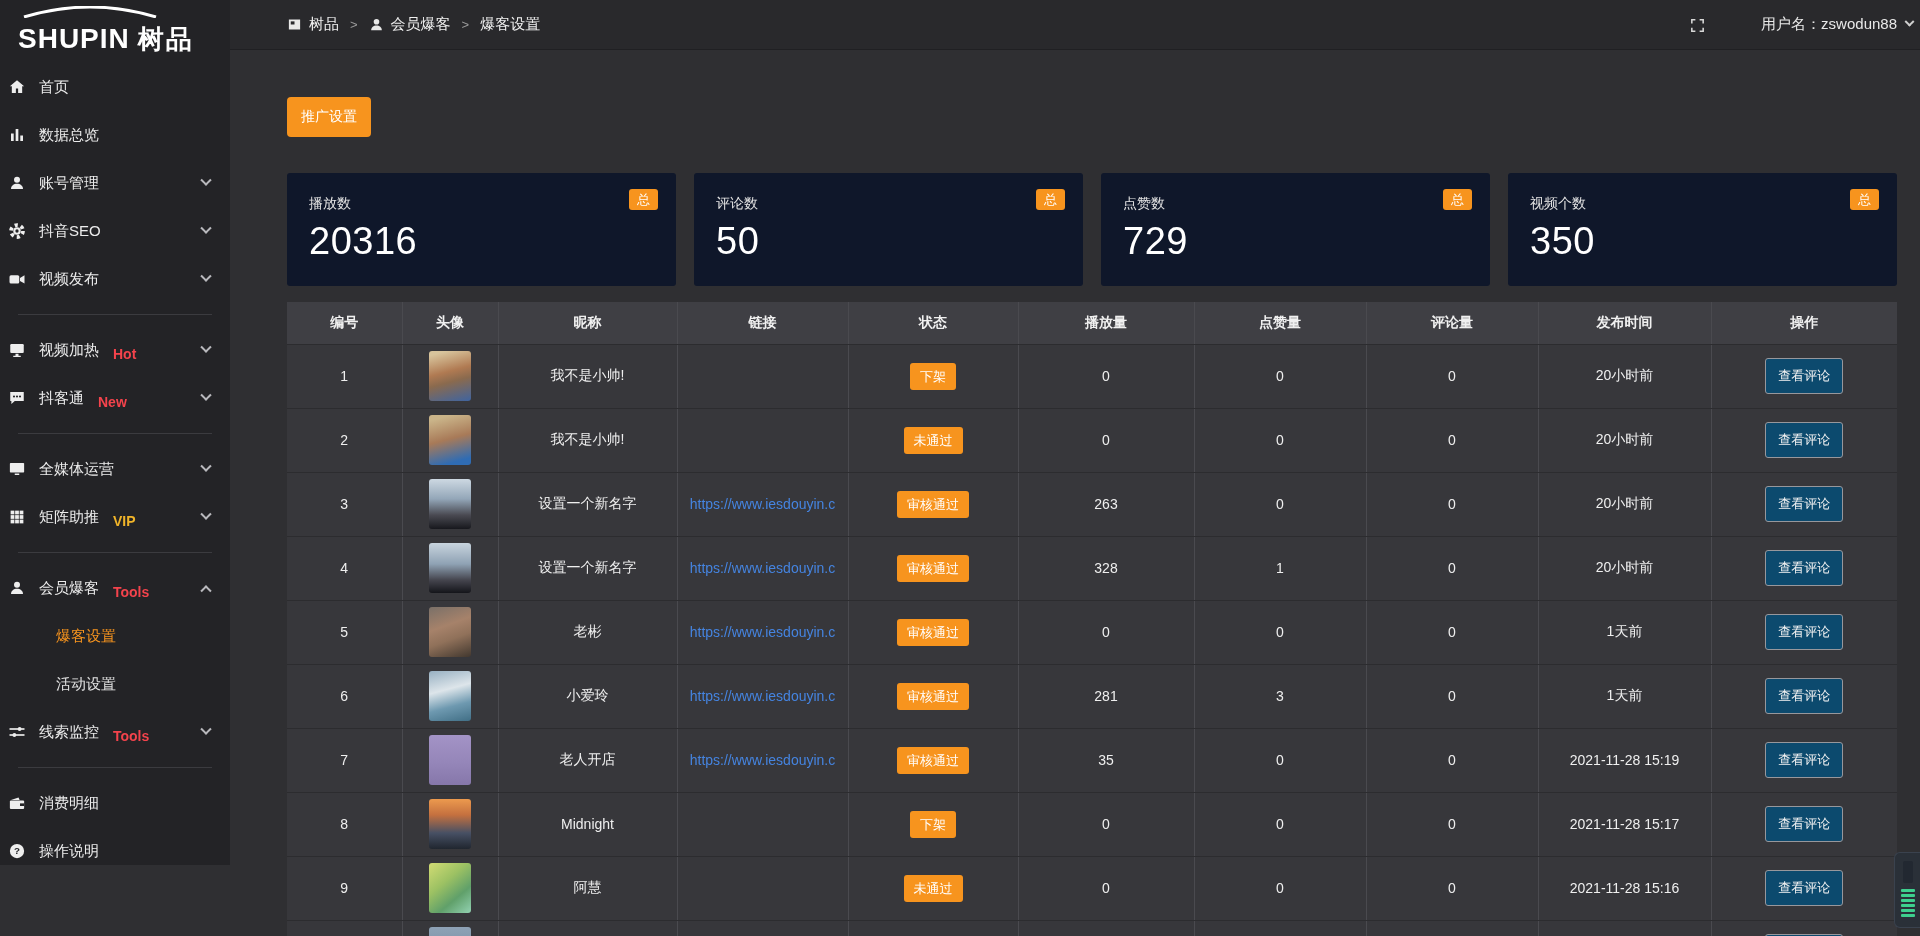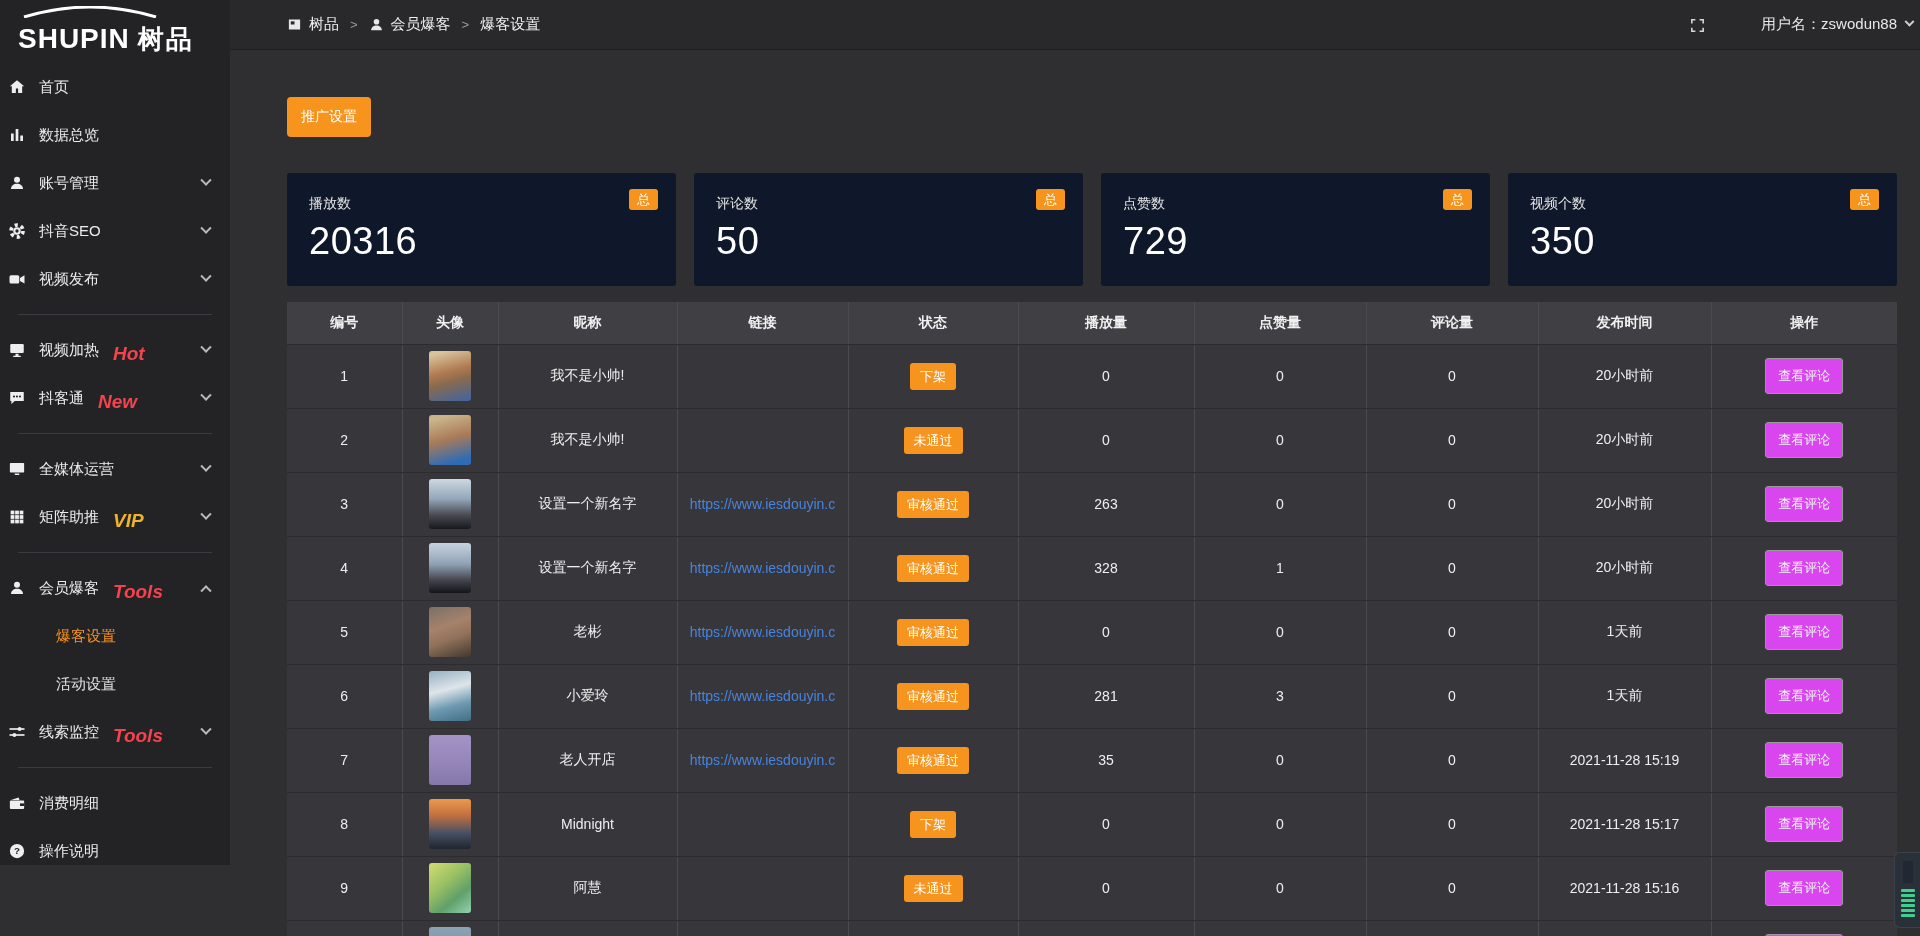--- a/index.html
+++ b/index.html
@@ -12,21 +12,21 @@
   .sidebar { width:230px; min-width:230px; height:865px; background:#232326; }
   .logo { height:63px; position:relative; padding:14px 0 0 18px; }
   .logo-arc { position:absolute; left:20px; top:6px; }
   .logo-text { display:flex; align-items:baseline; margin-top:8px; }
   .logo-en { font-size:28px; font-weight:800; letter-spacing:1px; color:#fff; }
   .logo-cn { font-size:26px; font-weight:800; color:#fff; margin-left:8px; letter-spacing:2px; }
   .side-item { height:48px; display:flex; align-items:center; padding:0 20px 0 8px; cursor:pointer; }
   .s-icon { width:18px; height:18px; margin-right:13px; display:flex; align-items:center; justify-content:center; }
   .s-icon svg { display:block; }
   .s-label { font-size:15px; color:#ececec; }
-  .s-badge { font-size:19px; font-weight:bold; font-style:italic; margin-left:14px;margin-top:8px; }
+  .s-badge { font-size:14px; font-weight:bold; margin-left:14px;margin-top:8px; }
   .s-badge.red { color:#f4434c; }
   .s-badge.vip { color:#f0b429; }
   .chev { width:8px; height:8px; border-right:2px solid #b9b9bd; border-bottom:2px solid #b9b9bd; margin-left:auto; }
   .chev.down { transform:rotate(45deg) translate(-2px,-2px); }
   .chev.up { transform:rotate(-135deg) translate(-2px,-2px); }
   .side-sub { height:48px; display:flex; align-items:center; padding-left:56px; font-size:15px; color:#e2e2e2; cursor:pointer; }
   .side-sub.active { color:#f7941e; }
   .side-divider { height:1px; background:#3b3b3f; margin:11px 18px; }
   
   .main { flex:1; display:flex; flex-direction:column; }
@@ -55,21 +55,21 @@
   .data-table th { height:42px; background:#3f3f44; color:#f0f0f0; font-size:14px; font-weight:600;
     border-right:1px solid #4a4a4f; border-bottom:1px solid #2c2c2f; text-align:center; }
   .data-table th:last-child, .data-table td:last-child { border-right:none; }
   .data-table td { height:64px; border-right:1px solid #4a4a4f; border-bottom:1px solid #2c2c2f;
     text-align:center; font-size:14px; color:#efefef; vertical-align:middle; }
   .avatar { width:42px; height:50px; border-radius:3px; margin:0 auto; }
   .link { color:#4584e0; text-decoration:none; display:block; overflow:hidden; white-space:nowrap; padding:0 6px; cursor:pointer; }
   .link:empty { display:none; }
   .status { display:inline-block; background:#f7941e; color:#fff; font-size:13px; padding:7px 10px; border-radius:3px; line-height:1; }
   .status:empty { display:none; }
-  .vbtn { background:#d946ef; border:1px solid #97979c; color:#f2f2f2; font-size:13px; padding:8px 12px;
+  .vbtn { background:#0c4a6e; border:1px solid #97979c; color:#f2f2f2; font-size:13px; padding:8px 12px;
     border-radius:3px; cursor:pointer; font-family:inherit; }
   
   .float-widget { position:fixed; right:0; bottom:8px; width:26px; height:76px; background:#2a3038;
     border-radius:6px 0 0 6px; border:1px solid #3a424e; border-right:none; padding-top:8px; cursor:pointer; }
   .fw-slot { width:10px; height:22px; margin:0 auto; background:#222831; border-radius:2px; }
   .fw-stripes { margin-top:6px; }
   .fw-stripes div { width:14px; height:3px; background:#3ecf8e; margin:2px auto; border-radius:1px; }
 </style>
 </head>
 <body>

